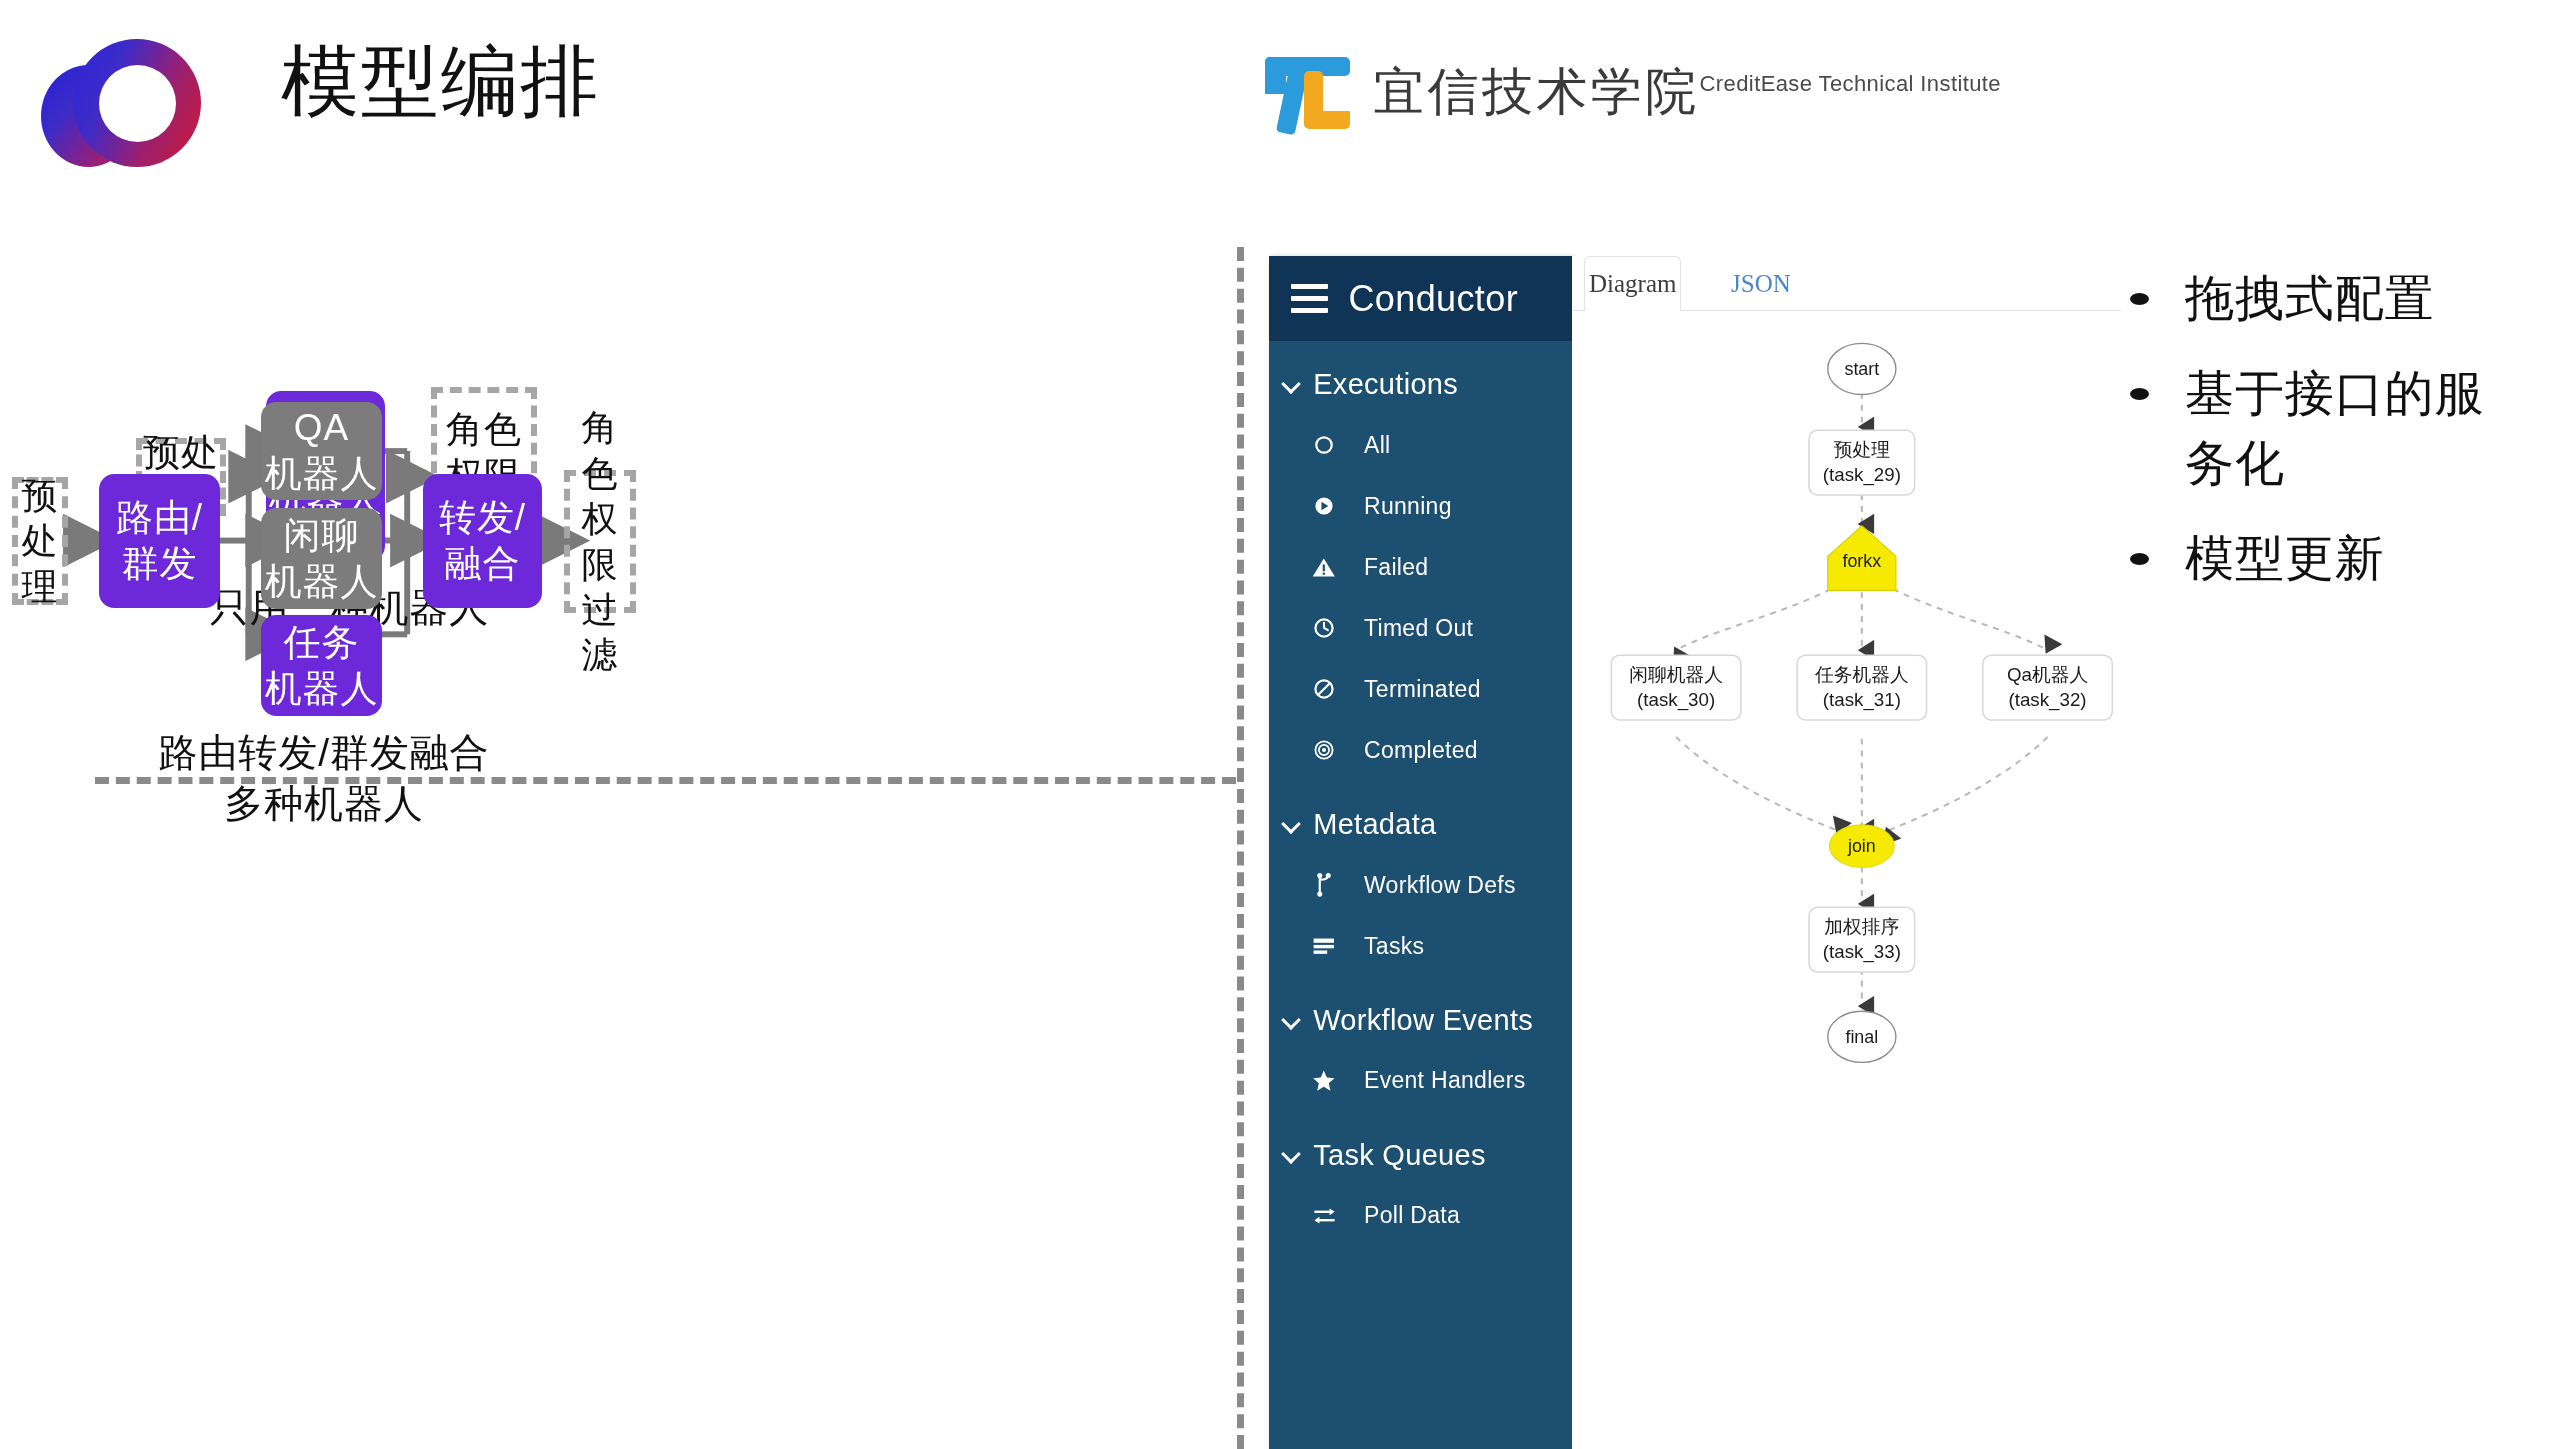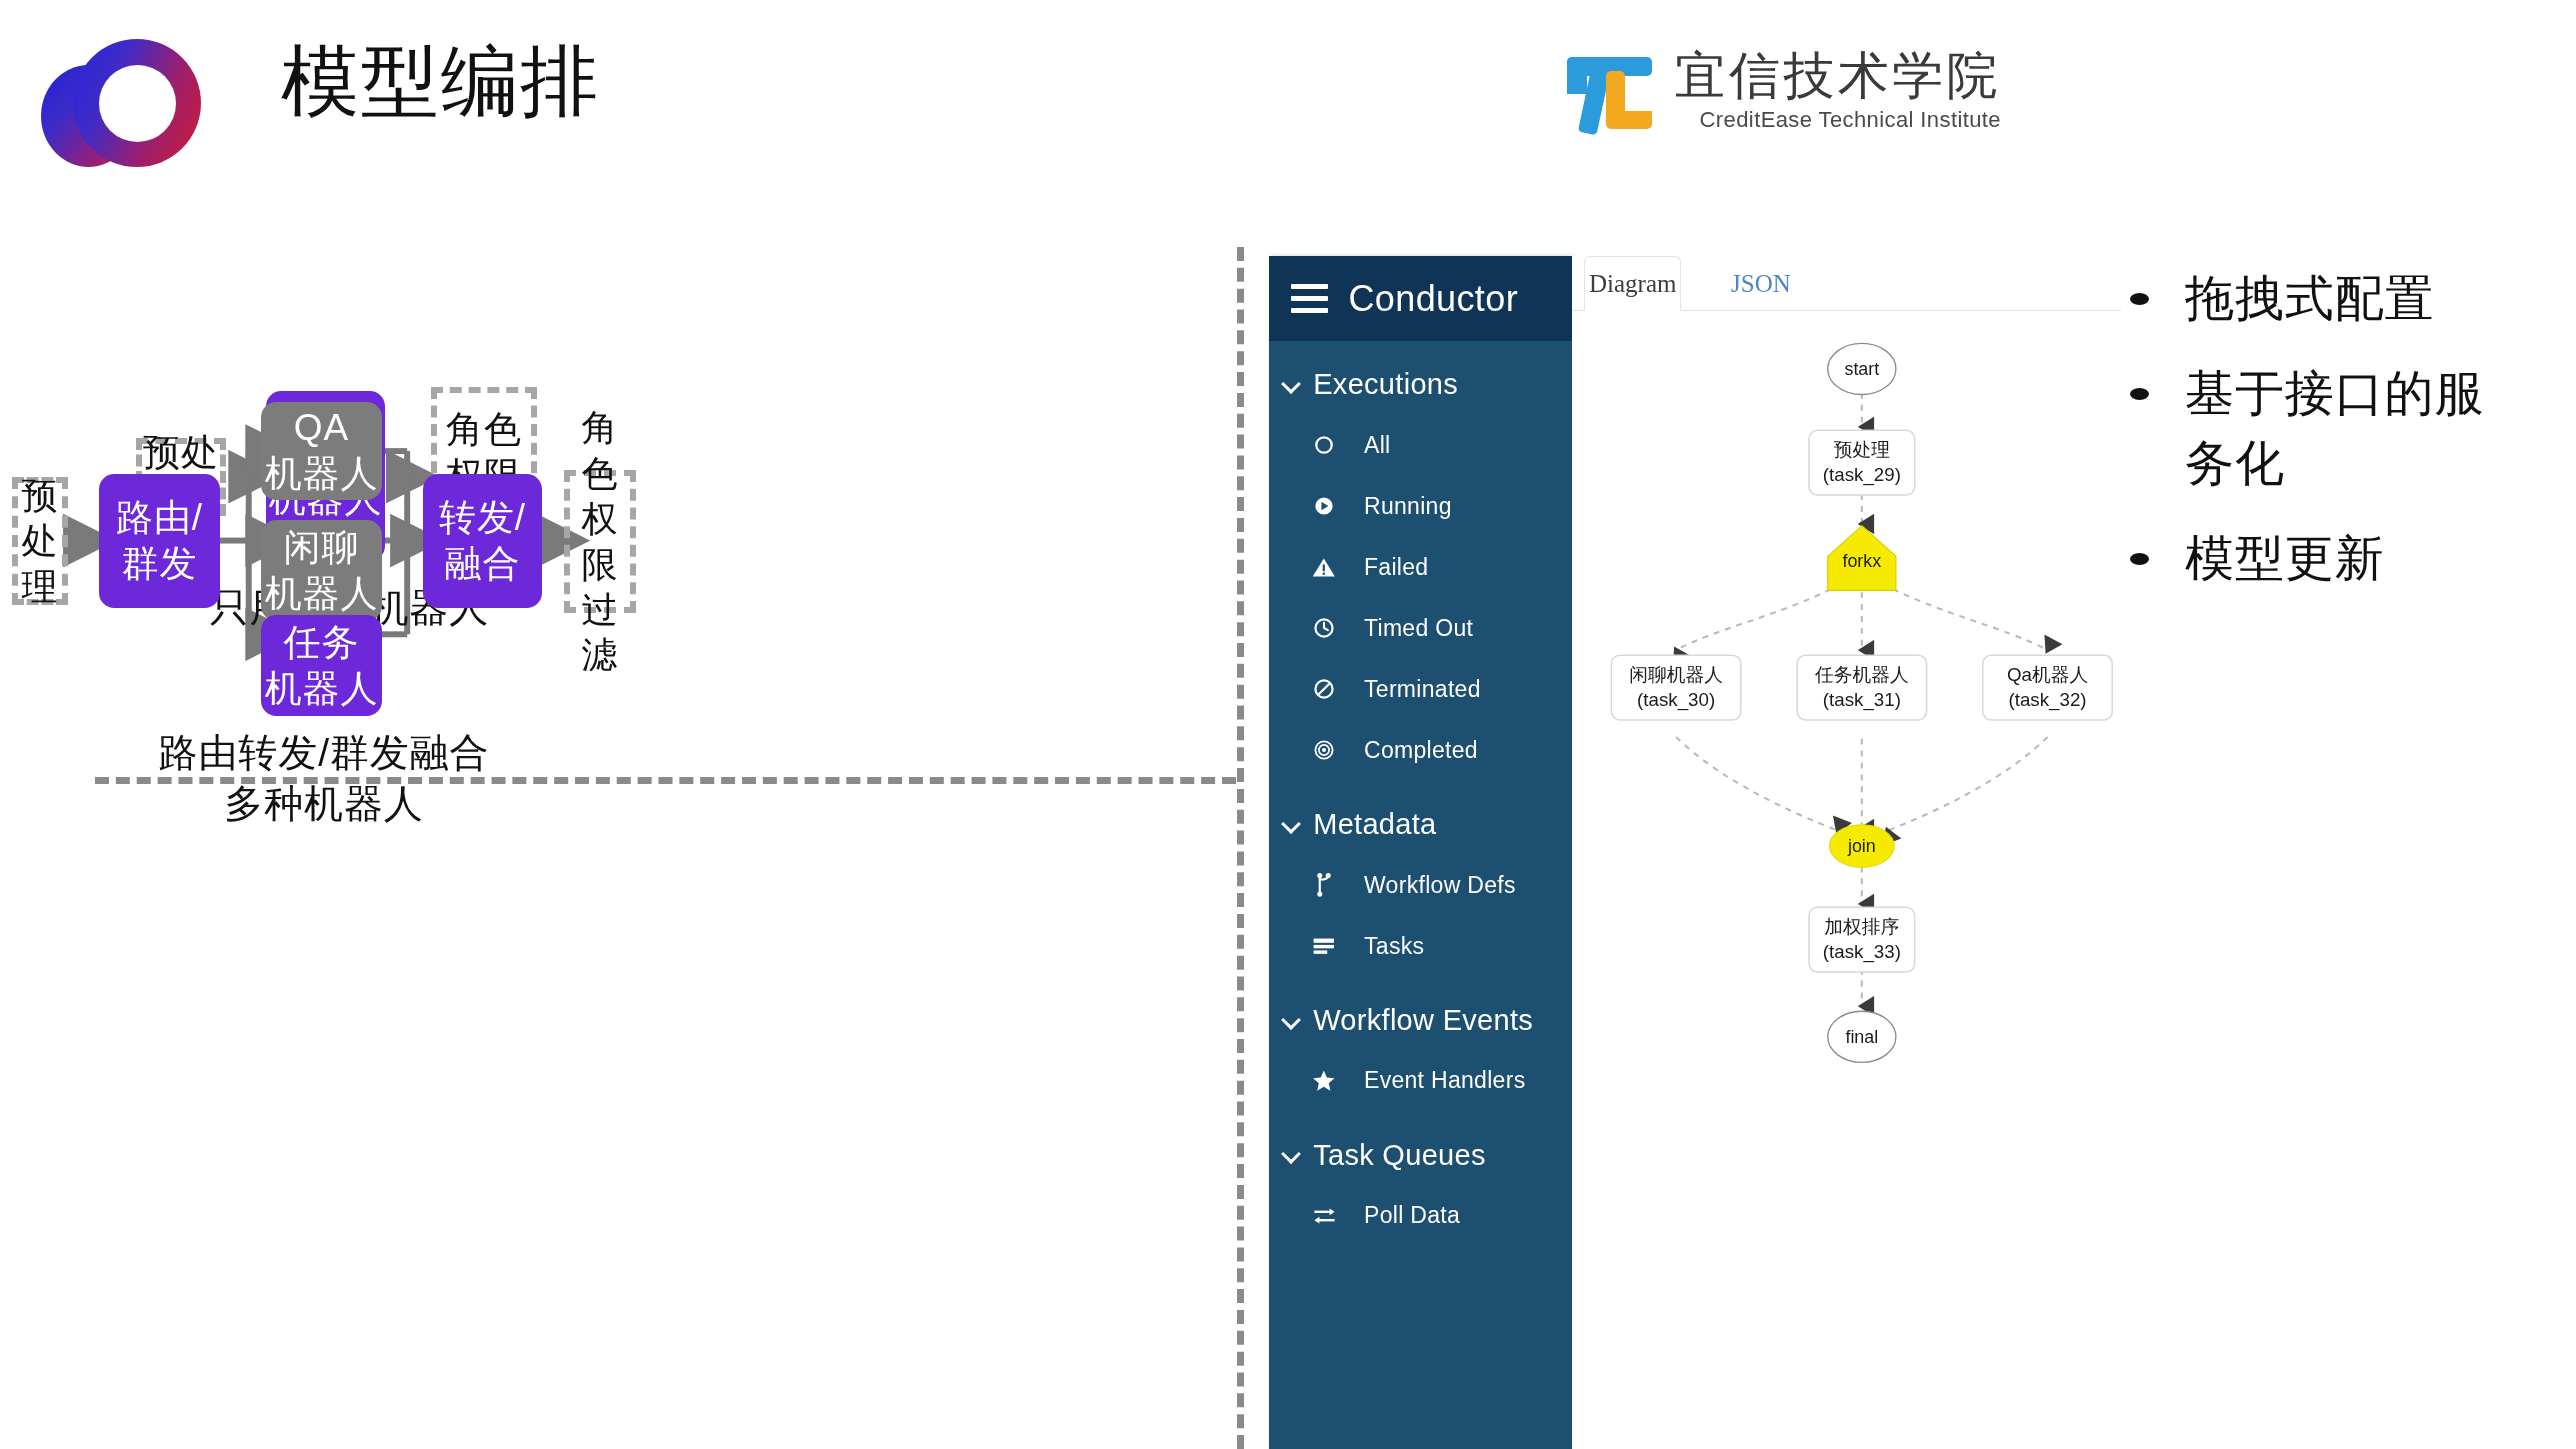--- a/index.html
+++ b/index.html
@@ -51,21 +51,21 @@
     background: #2b9bdc; border-radius: 4.3px; transform: rotate(12deg);
   }
   #org-mark .bar-c-v {
     position: absolute; left: 44px; top: 20.4px; width: 19px; height: 56px;
     background: #f2a920; border-radius: 5.1px;
   }
   #org-mark .bar-c-h {
     position: absolute; left: 44px; top: 60px; width: 46px; height: 18px;
     background: #f2a920; border-radius: 0 0 5.1px 5.1px;
   }
-  #org-text { display: flex; flex-direction: column; align-items: flex-end; }
+  #org-text { display: flex; flex-direction: row; align-items: flex-start; }
   #org-name-cn { font-size: 51px; color: #3a3a3a; letter-spacing: 3.4px; line-height: 1.0; }
   #org-name-en { font-size: 22px; color: #4a4a4a; letter-spacing: 0.4px; margin-top: 5.1px; }
 
   
   #left-pane { position: absolute; left: 0; top: 221px; width: 1242px; height: 1228px; }
 
   .node-solid {
     position: absolute; border-radius: 15.3px;
     display: flex; align-items: center; justify-content: center; text-align: center;
     color: #ffffff; font-size: 37px; line-height: 1.24; letter-spacing: 0.9px;
@@ -251,21 +251,21 @@
   <div class="node-solid node-blue" style="left:99px; top:253px; width:121px; height:134px; flex-direction:column;">
     <span>路由/</span>
     <span>群发</span>
   </div>
 
   <div class="node-solid node-gray" style="left:261px; top:181px; width:121px; height:98px; flex-direction:column;">
     <span>QA</span>
     <span>机器人</span>
   </div>
 
-  <div class="node-solid node-gray" style="left:261px; top:287px; width:121px; height:101px; flex-direction:column;margin-top:12px;">
+  <div class="node-solid node-gray" style="left:261px; top:287px; width:121px; height:101px; flex-direction:column;">
     <span>闲聊</span>
     <span>机器人</span>
   </div>
 
   <div class="node-solid node-blue" style="left:261px; top:394px; width:121px; height:101px; flex-direction:column;">
     <span>任务</span>
     <span>机器人</span>
   </div>
 
   <div class="node-solid node-blue" style="left:423px; top:253px; width:119px; height:134px; flex-direction:column;">

